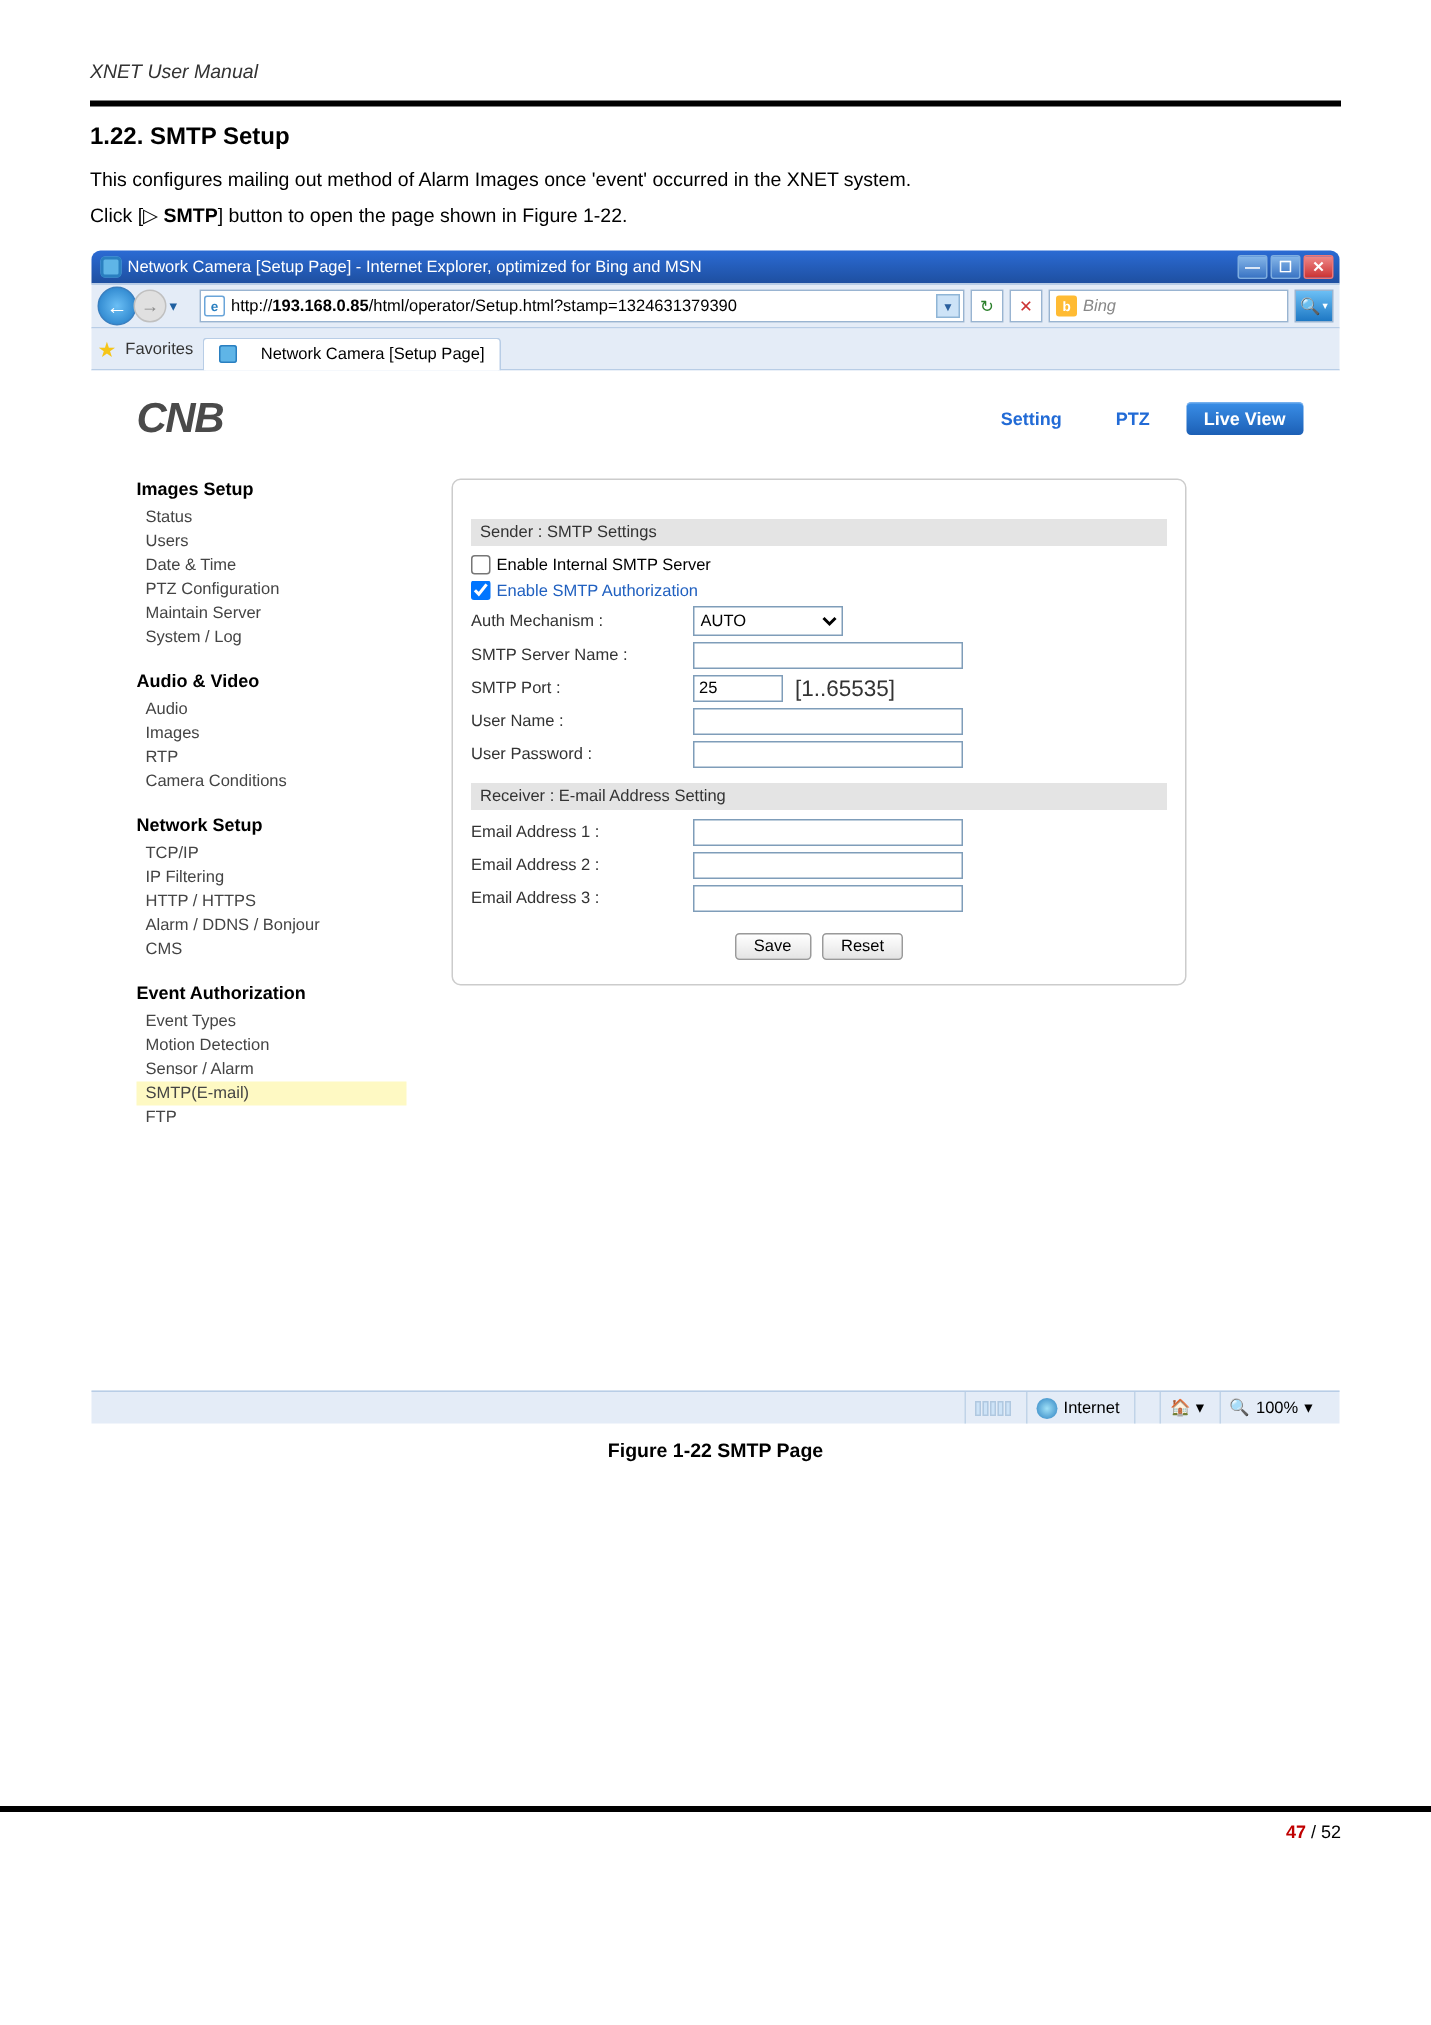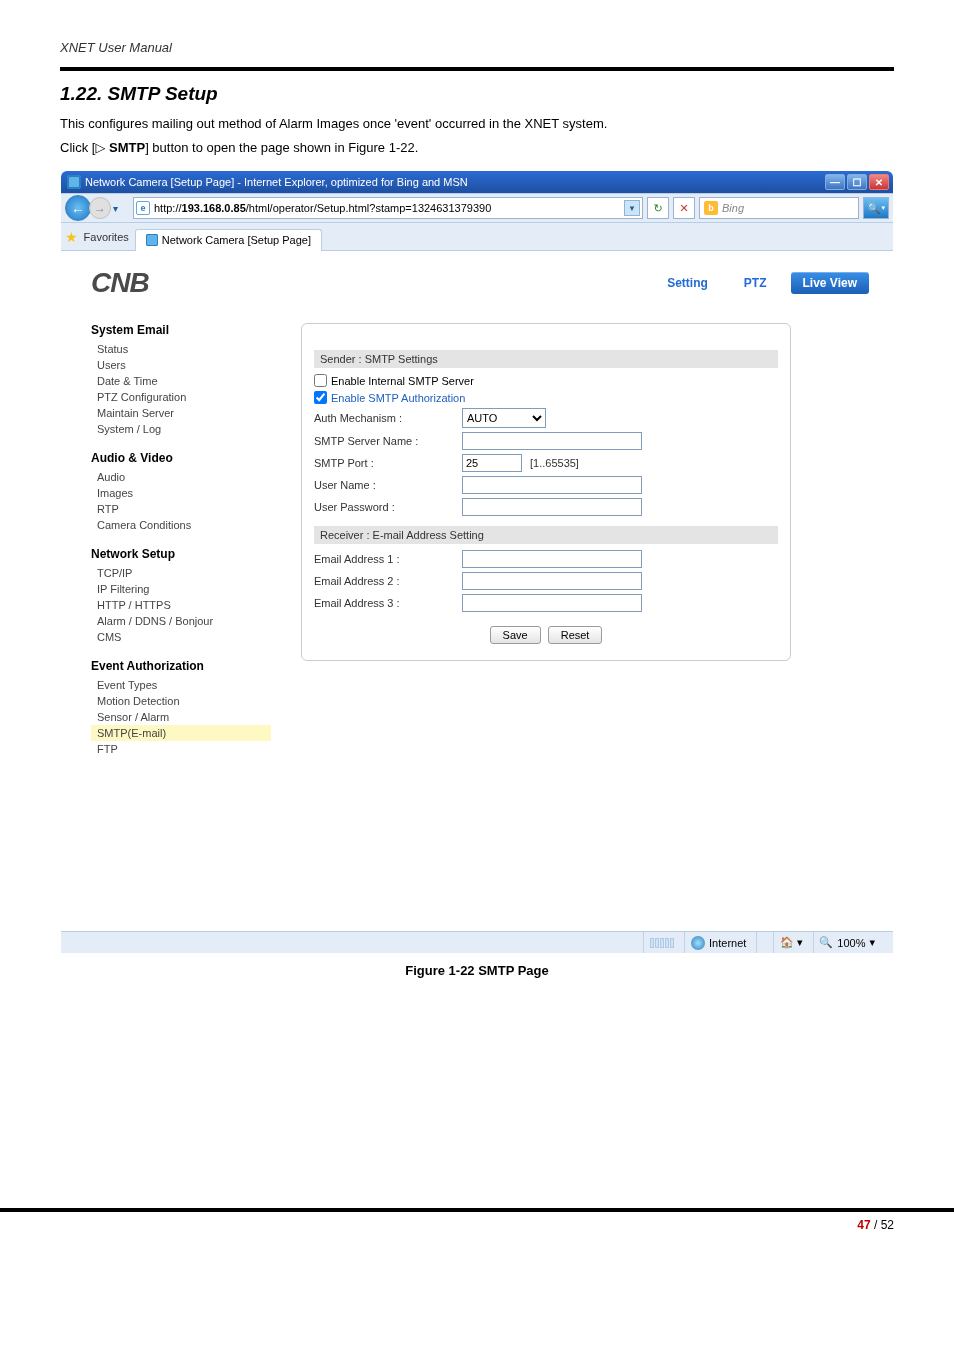--- a/index.html
+++ b/index.html
@@ -18,25 +18,24 @@
     font-size: 13px;
     color: #333;
     padding-bottom: 8px;
   }
   .thick-rule {
     border: none;
     border-top: 4px solid #000;
     margin: 4px 0 12px 0;
   }
   .section-title {
-    font-size: 19px;
+    font-size: 16px;
     font-weight: bold;
     margin: 8px 0 10px 0;
     font-family: Arial, sans-serif;
-    font-style: italic;
   }
   .body-text {
     font-size: 13px;
     margin: 6px 0;
     line-height: 1.4;
     font-family: Arial, sans-serif;
   }
   .body-text b { font-weight: bold; }
   .tri { font-family: sans-serif; }
   .screenshot-wrap {
@@ -135,21 +134,21 @@
     height: 28px;
     background: #e4ecf7;
     border-bottom: 1px solid #b8cde6;
     display:flex; align-items:center; padding:0 4px; gap:6px;
   }
   .fav-star { color:#f5c518; font-size:14px;}
   .fav-label { font-size:11px; color:#333; }
   .tab {
     height: 22px; padding: 0 10px; background:#fff; border:1px solid #b8cde6;
     border-bottom:none; border-radius:3px 3px 0 0;
-    display:flex; align-items:center; gap:4px; margin-top:6px; font-size:11px;
+    display:flex; align-items:center; gap:16px; margin-top:6px; font-size:11px;
   }
   .tab .ie-icon-sm { width:12px; height:12px; background:#5fb5e7; border-radius:2px; box-shadow: inset 0 0 0 1px #2a7fc0;}
   .content-area {
     background: #fff;
     padding: 10px 24px 30px 30px;
     min-height: 680px;
   }
   .top-row { display:flex; align-items:center; margin: 6px 0 24px 0;}
   .logo {
     font-size: 28px; font-weight: bold; font-style: italic;
@@ -183,33 +182,33 @@
     padding: 3px 6px; margin: 2px 0 6px 0;
   }
   .row { display:flex; align-items:center; margin: 4px 0; gap:8px; font-size:11px;}
   .row label { width: 140px; text-align:left; color:#333;}
   input[type=text].fld {
     border:1px solid #7f9db9; height:18px; font-size:11px; padding:0 3px;
   }
   .fld-mid { width: 180px; }
   .fld-sm { width: 60px; }
   select.fld {
-    border:1px solid #7f9db9; height:20px; font-size:11px; width:84px;
+    border:1px solid #7f9db9; height:20px; font-size:11px; width:100px;
     background:#fff;
   }
   .chk-row { display:flex; align-items:center; gap:4px; margin:4px 0; font-size:11px;}
   .chk-row input[type=checkbox]{ width:13px; height:13px;}
   .chk-row.blue { color:#2060c0; }
   .btn-row { text-align:center; margin-top:14px;}
   .formbtn {
     border:1px solid #9a9a9a; background:linear-gradient(#fff,#e4e4e4);
     font-size:11px; padding:2px 12px; border-radius:3px; cursor:pointer;
     margin: 0 2px;
   }
-  .range-hint { font-size:11px; color:#333;text-align:right; }
+  .range-hint { font-size:15px; color:#333;text-align:right; }
   .statusbar {
     height: 22px; background:#e4ecf7; border-top:1px solid #b8cde6;
     display:flex; align-items:center; font-size:11px; padding:0 12px; gap:4px;
   }
   .sb-spacer { flex:1;}
   .sb-cell { border-left:1px solid #c0d3e8; height:100%; display:flex; align-items:center; padding:0 6px; gap:4px;}
   .sb-globe { width:14px; height:14px; border-radius:50%; background: radial-gradient(#9fe0f7,#2a7fc0); text-align:center;}
   .sb-prog { display:flex; gap:1px;}
   .sb-prog span{ width:4px; height:10px; background:#cde3f7; border:1px solid #b0c8e0;}
   .zoom-icon { font-size:11px;}
@@ -290,21 +289,21 @@
           <div class="top-btns">
             <div class="top-btn">Setting</div>
             <div class="top-btn">PTZ</div>
             <div class="top-btn primary">Live View</div>
           </div>
         </div>
         <div class="main-row">
 
           <div class="sidebar">
             <div class="side-group">
-              <div class="side-title">System Email</div>
+              <div class="side-title">Images Setup</div>
               <div class="side-item">Status</div>
               <div class="side-item">Users</div>
               <div class="side-item">Date &amp; Time</div>
               <div class="side-item">PTZ Configuration</div>
               <div class="side-item">Maintain Server</div>
               <div class="side-item">System / Log</div>
             </div>
             <div class="side-group">
               <div class="side-title">Audio &amp; Video</div>
               <div class="side-item">Audio</div>

